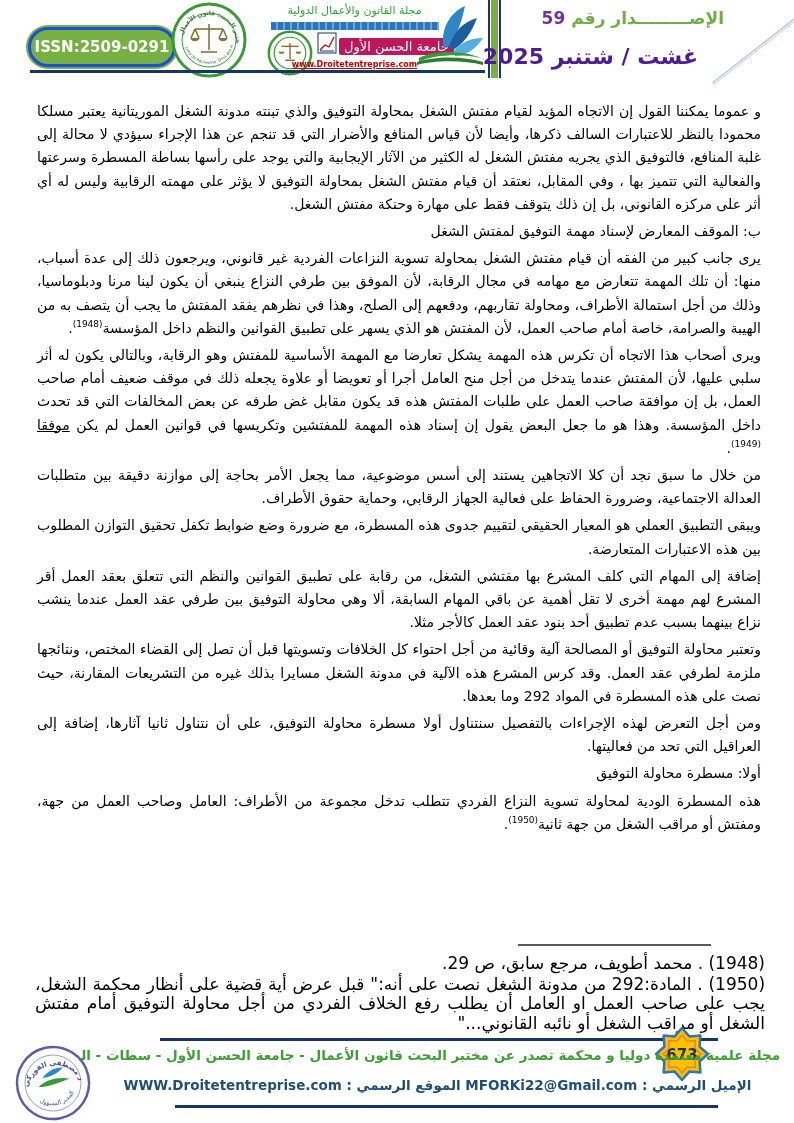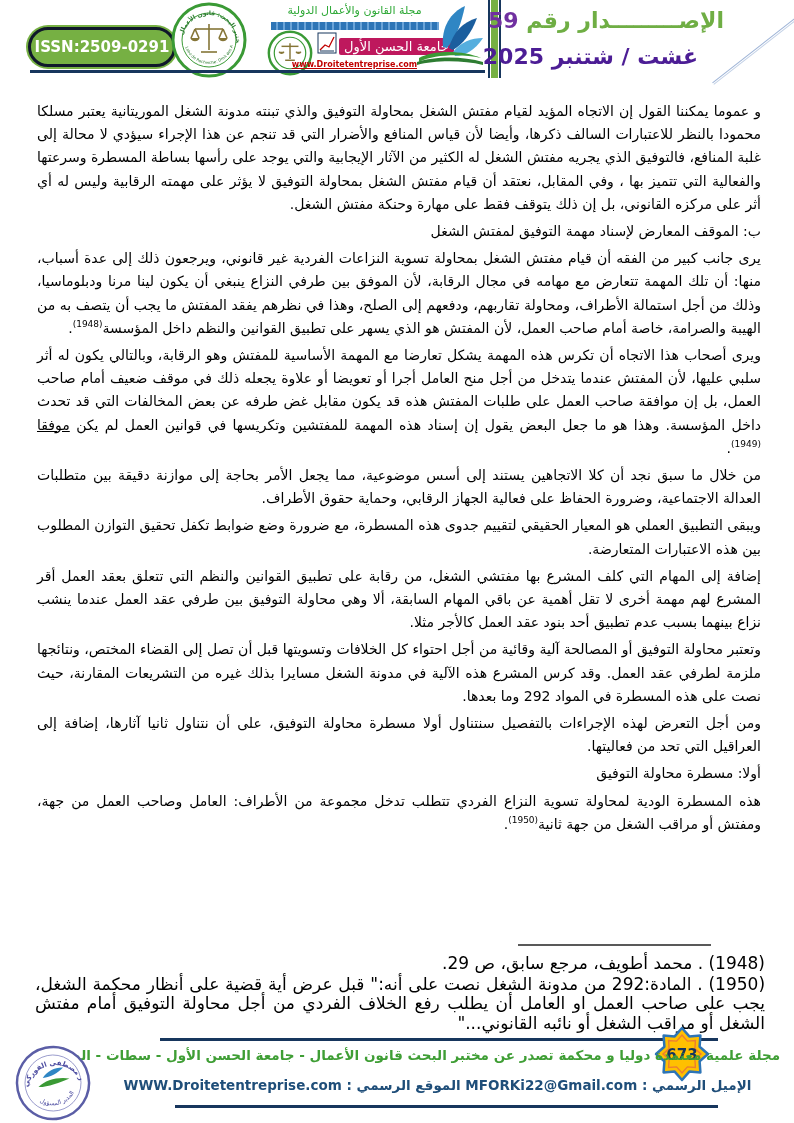--- a/index.html
+++ b/index.html
@@ -5,21 +5,21 @@
   html,body{margin:0;padding:0;background:#e8e8e8;}
   .page{
     position:relative; width:794px; height:1123px; background:#ffffff;
     margin:0 auto; overflow:hidden;
     font-family:"DejaVu Sans","Liberation Sans",sans-serif;
   }
   
   .header{position:absolute;top:0;left:0;width:794px;height:92px;}
   .issn-pill{
     position:absolute;left:28px;top:27px;width:142px;height:34px;
-    background:#76b043;border:3px solid #0f172a;border-radius:20px;
+    background:#76b043;border:3px solid #1d4ed8;border-radius:20px;
     box-shadow:0 0 0 2px #76b043;
     color:#ffffff;font-weight:bold;font-size:15px;
     display:flex;align-items:center;justify-content:center;direction:ltr;
   }
   .lab-logo{position:absolute;left:171px;top:2px;width:76px;height:76px;}
   .journal-logo{position:absolute;left:255px;top:2px;width:232px;height:76px;}
   .jl-title{position:absolute;right:40px;top:2px;width:185px;text-align:center;
     color:#2ea836;font-size:11px;font-weight:normal;white-space:nowrap;}
   .jl-banner{position:absolute;right:48px;top:20px;width:168px;height:8px;background:#2e75b6;
     background-image:repeating-linear-gradient(90deg,#2e75b6 0 5px,#6ba4d8 5px 7px);}
@@ -27,21 +27,21 @@
   .jl-chart{position:absolute;left:62px;top:30px;}
   .jl-univ{position:absolute;left:84px;top:36px;background:#be185d;color:#fff;
     font-size:13px;padding:1px 5px;border-radius:2px;white-space:nowrap;}
   .jl-bird{position:absolute;left:158px;top:0px;}
   .jl-url{position:absolute;right:70px;top:58px;color:#c00000;font-size:8px;font-weight:bold;
     text-decoration:underline;direction:ltr;}
   .vbar-navy1{position:absolute;left:488px;top:0;width:2px;height:78px;background:#17365d;}
   .vbar-green{position:absolute;left:491px;top:0;width:7px;height:78px;background:#76b043;}
   .vbar-navy2{position:absolute;left:499px;top:0;width:2px;height:78px;background:#17365d;}
   .issue-block{position:absolute;left:505px;top:0;width:289px;height:85px;direction:rtl;}
-  .issue-line1{position:absolute;right:70px;top:8px;font-size:22px;font-weight:bold;color:#6fae44;white-space:nowrap;}
+  .issue-line1{position:absolute;right:70px;top:8px;font-size:17px;font-weight:bold;color:#6fae44;white-space:nowrap;}
   .issue-num{color:#7030a0;}
   .issue-line2{position:absolute;right:96px;top:44px;font-size:22px;font-weight:bold;color:#4c1d95;white-space:nowrap;}
   .issue-diag{position:absolute;left:195px;top:46px;width:118px;height:0;
     border-top:1px solid #9db3d6;box-shadow:0 2px 0 0 #c3d1e6;transform:rotate(-38deg);}
   .header-rule{position:absolute;left:30px;top:70px;width:455px;height:3px;background:#17365d;}
   
   .content{
     position:absolute;top:96px;left:33px;width:732px;height:846px;overflow:hidden;
     direction:rtl;text-align:justify;color:#000;
     font-size:14px;line-height:23.2px;

